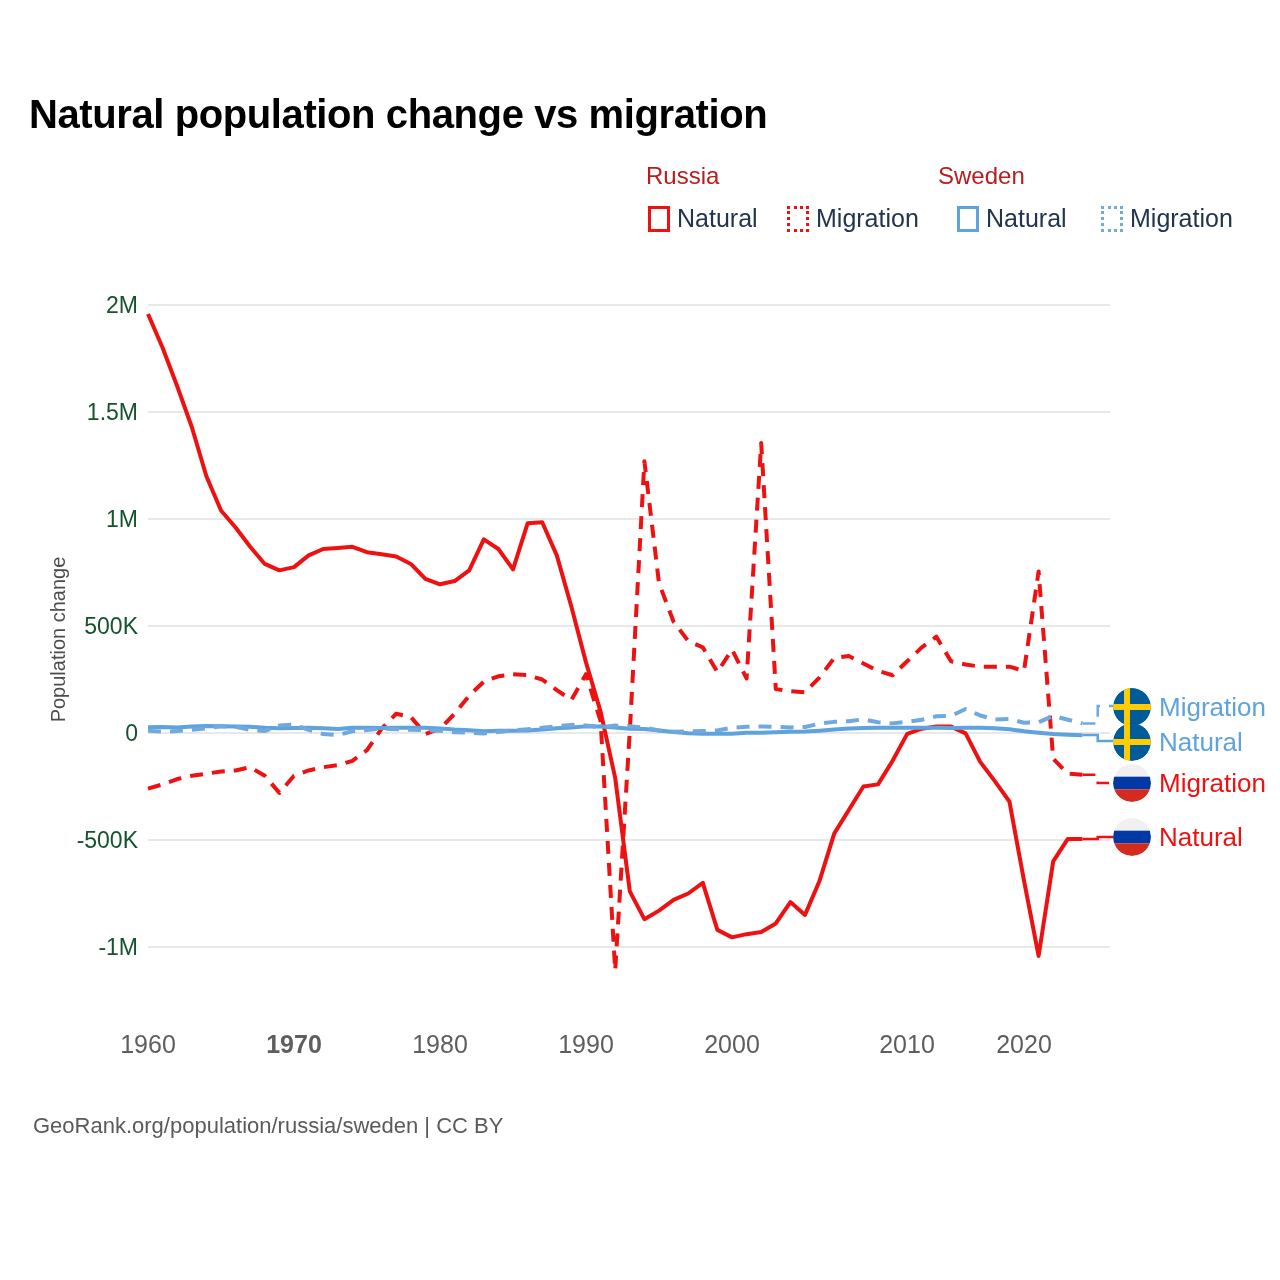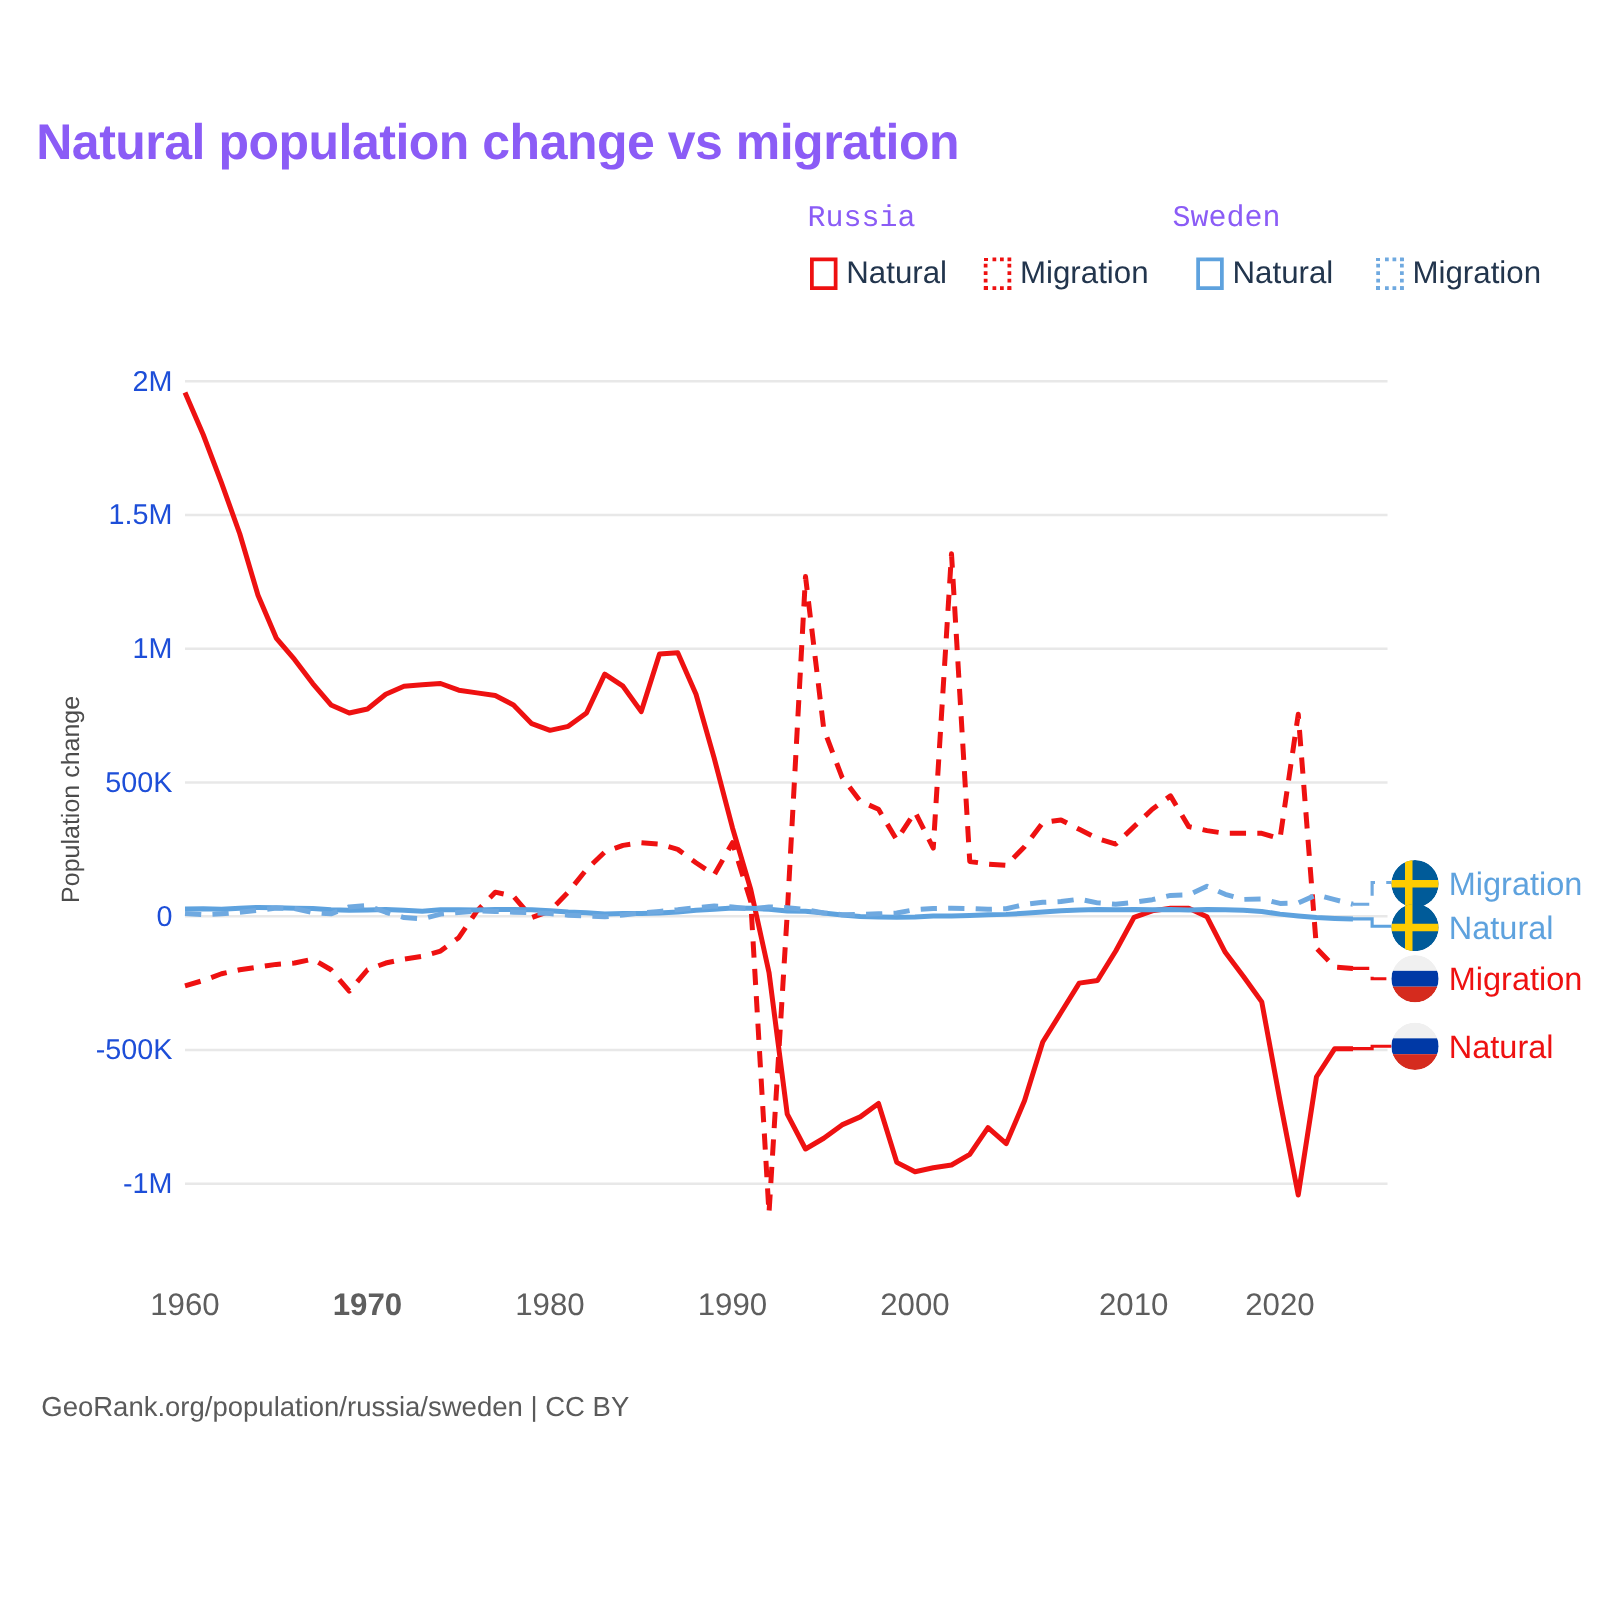--- a/index.html
+++ b/index.html
@@ -14,38 +14,37 @@
     background: #ffffff;
     font-family: "Liberation Sans", sans-serif;
     overflow: hidden;
   }
   #chart-title {
     position: absolute;
     left: 29px;
     top: 92px;
     font-size: 40px;
     font-weight: bold;
-    color: #8b5cf6;
+    color: #000000;
     letter-spacing: -0.4px;
     white-space: nowrap;
   }
   
   #legend {
     position: absolute;
     left: 646px;
     top: 162px;
     width: 620px;
     height: 80px;
   }
   .legend-group-title {
     position: absolute;
     font-size: 24px;
-    color: #8b5cf6;
-    white-space: nowrap;
-    font-family: Liberation Mono, monospace;
+    color: #b91c1c;
+    white-space: nowrap;
   }
   .legend-entry {
     position: absolute;
     display: flex;
     align-items: center;
     gap: 7px;
     white-space: nowrap;
   }
   .legend-swatch {
     width: 22px;
@@ -67,21 +66,21 @@
     left: 0;
     top: 0;
     width: 1280px;
     height: 1280px;
   }
   .y-tick-label {
     position: absolute;
     right: 0;
     transform: translateY(-50%);
     font-size: 23px;
-    color: #1d4ed8;
+    color: #14532d;
     white-space: nowrap;
     text-align: left;
   }
   .y-tick-wrap {
     position: absolute;
     width: 110px;
     left: 28px;
   }
   .x-tick-label {
     position: absolute;

